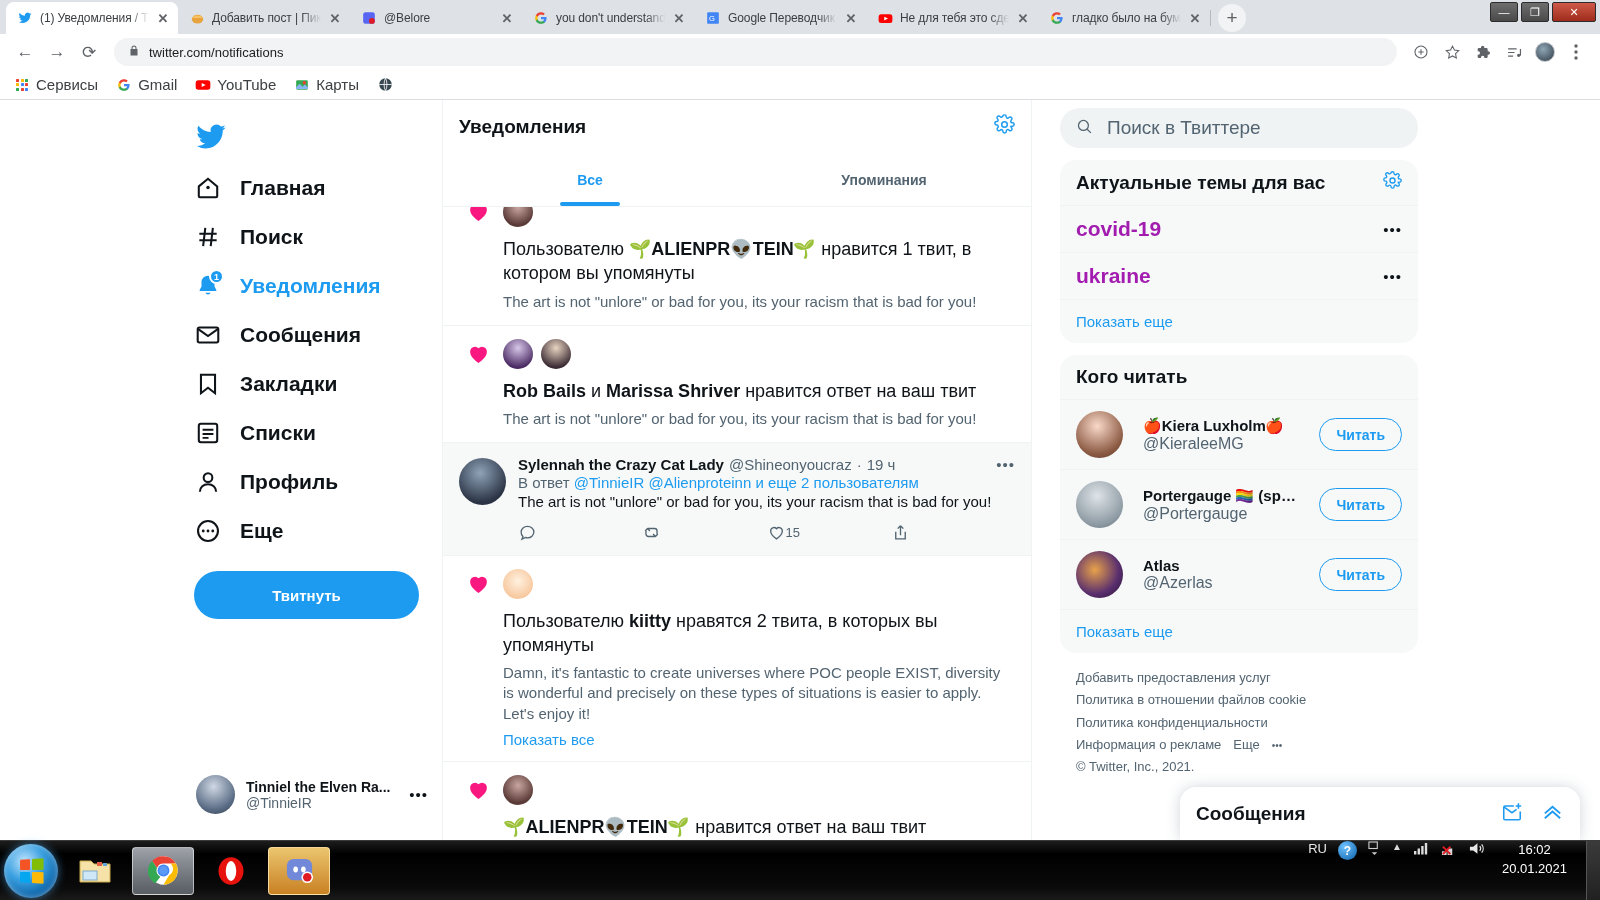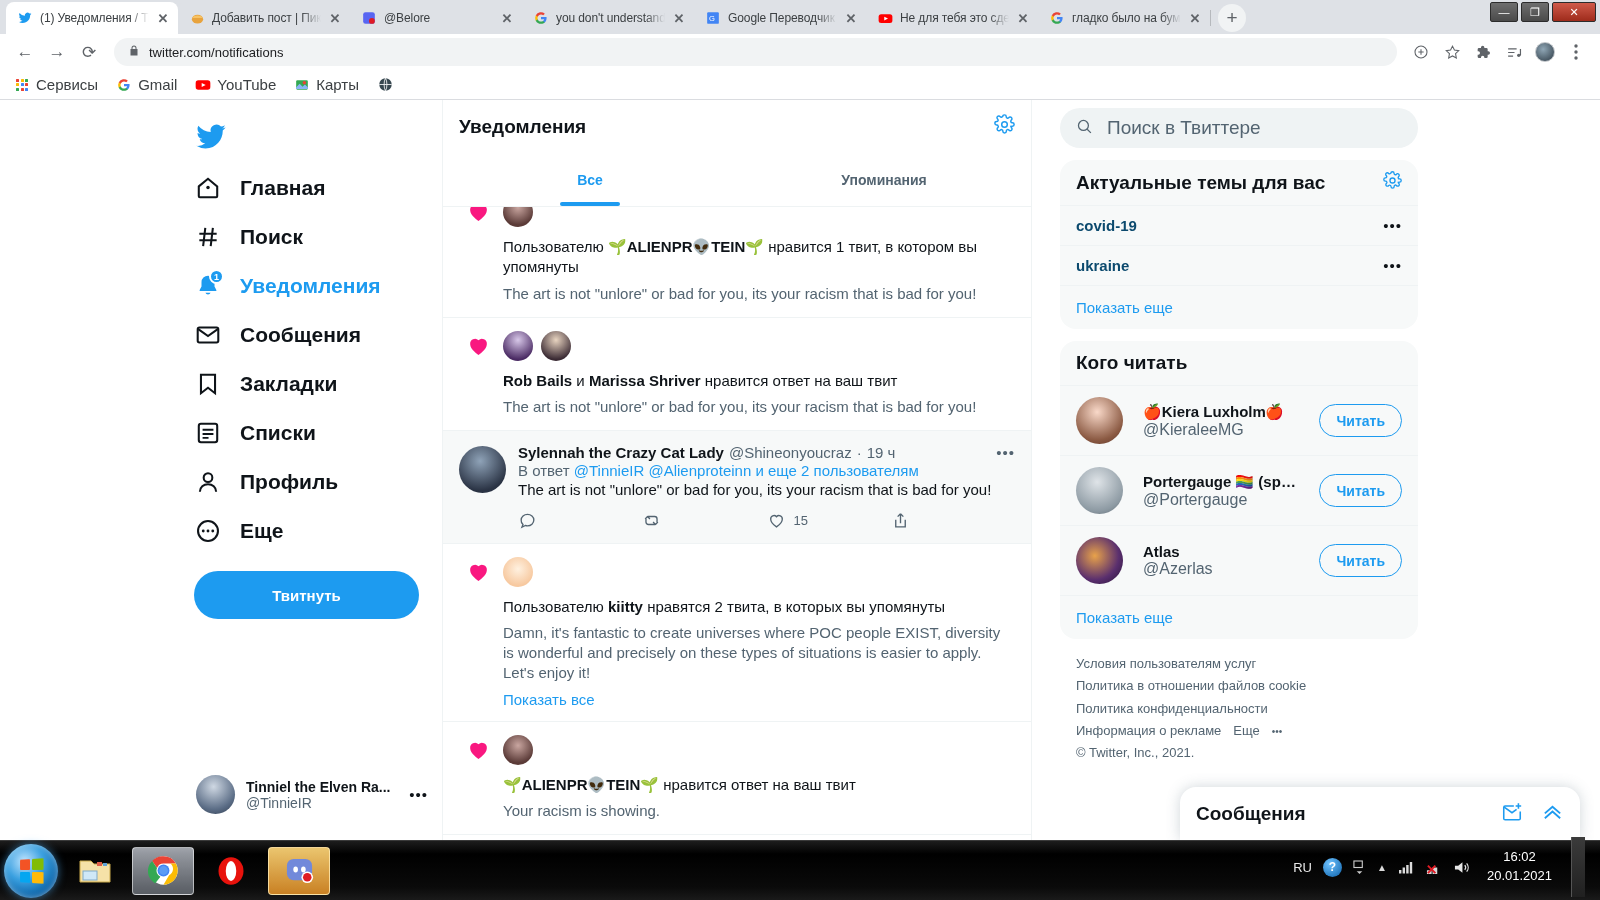--- a/index.html
+++ b/index.html
@@ -109,48 +109,48 @@
   .tab2.on::after { content: ""; position: absolute; bottom: 0; left: 50%; transform: translateX(-50%); width: 60px; height: 4px; background: #1d9bf0; border-radius: 2px; }
 
   .feed { position: absolute; top: 107px; left: 0; right: 0; bottom: 0; overflow: hidden; }
   .notif { padding: 13px 16px 13px 16px; border-bottom: 1px solid #eff3f4; display: flex; gap: 12px; }
   .notif.clipped { padding-top: 0; margin-top: -10px; }
   .notif.highlight { background: #f7f9f9; }
   .n-left { width: 32px; flex: 0 0 32px; display: flex; justify-content: flex-end; padding-top: 2px; }
   .n-body { flex: 1; min-width: 0; }
   .avrow { display: flex; gap: 8px; margin-bottom: 10px; }
   .av { width: 30px; height: 30px; border-radius: 50%; flex: 0 0 30px; }
-  .n-text { font-size: 15px; color: #0f1419; line-height: 1.35; margin-bottom: 6px; }
+  .n-text { font-size: 18px; color: #0f1419; line-height: 1.35; margin-bottom: 6px; }
   .n-text b { font-weight: bold; }
   .n-sub { font-size: 15px; color: #536471; line-height: 1.35; }
   .n-link { font-size: 15px; color: #1d9bf0; margin-top: 7px; display: block; }
   .tw-head { display: flex; align-items: baseline; gap: 5px; }
   .tw-name { font-size: 15px; font-weight: bold; color: #0f1419; }
   .tw-meta { font-size: 15px; color: #536471; }
   .tw-reply { font-size: 15px; color: #536471; margin-top: 1px; }
   .tw-reply a { color: #1d9bf0; text-decoration: none; }
   .tw-text { font-size: 15px; color: #0f1419; margin-top: 1px; line-height: 1.35; }
   .tw-actions { display: flex; margin-top: 10px; color: #536471; }
-  .tw-act { width: 133px; display: flex; align-items: center; gap: 8px; font-size: 13px; }
+  .tw-act { width: 133px; display: flex; align-items: center; gap: 0; font-size: 13px; }
   .tw-av { width: 47px; height: 47px; border-radius: 50%; flex: 0 0 47px; }
   .n-dots { color: #536471; font-size: 15px; letter-spacing: 1px; margin-left: auto; padding-left: 8px;}
 
   
   .right { width: 386px; flex: 0 0 386px; padding: 4px 0 0 28px; }
   .searchbox { height: 40px; background: #eff3f4; border-radius: 20px; display: flex; align-items: center; gap: 14px; padding: 0 16px; margin-top: 4px;}
   .searchbox input {
     border: none; background: transparent; outline: none; font-size: 19px;
     color: #0f1419; width: 100%; font-family: "Liberation Sans", sans-serif;
   }
   .searchbox input::placeholder { color: #536471; }
   .card { background: #f7f9f9; border-radius: 16px; margin-top: 12px; overflow: hidden; }
   .card-head { padding: 11px 16px; display: flex; align-items: center; justify-content: space-between; }
   .card-title { font-size: 19px; font-weight: bold; color: #0f1419; }
   .trend { padding: 11px 16px; display: flex; align-items: center; justify-content: space-between; border-top: 1px solid #eff3f4; }
-  .trend-name { font-size: 15px; font-weight: bold; color: #0c4a6e; }
+  .trend-name { font-size: 21px; font-weight: bold; color: #a21caf; }
   .card-more { padding: 13px 16px; font-size: 15px; color: #1d9bf0; border-top: 1px solid #eff3f4; }
   .who { padding: 11px 16px; display: flex; align-items: center; gap: 20px; border-top: 1px solid #eff3f4; }
   .who-av { width: 47px; height: 47px; border-radius: 50%; flex: 0 0 47px; }
   .who-txt { flex: 1; min-width: 0; }
   .who-name { font-size: 15px; font-weight: bold; color: #0f1419; white-space: nowrap; overflow: hidden; text-overflow: ellipsis; }
   .who-handle { font-size: 16px; color: #536471; }
   .followbtn {
     border: 1px solid #1d9bf0; color: #1d9bf0; background: transparent;
     border-radius: 18px; height: 33px; padding: 0 16px; font-size: 14px; font-weight: bold;
     font-family: "Liberation Sans", sans-serif; flex: 0 0 auto;
@@ -179,21 +179,21 @@
     background: radial-gradient(circle at 38% 32%, #bfe4ff 0%, #3aa0e0 38%, #0b63a8 72%, #073f6e 100%);
     box-shadow: 0 0 8px rgba(80,180,255,.55), inset 0 0 6px rgba(255,255,255,.5);
     display: flex; align-items: center; justify-content: center;
   }
   .winflag { display: grid; grid-template-columns: 11px 11px; grid-template-rows: 11px 11px; gap: 2px; transform: perspective(40px) rotateY(-13deg); }
   .winflag i { display: block; border-radius: 1px; }
   .tb-item { width: 62px; height: 48px; margin-left: 6px; display: flex; align-items: center; justify-content: center; border-radius: 4px; }
   .tb-item.running { background: linear-gradient(180deg, rgba(210,215,225,.75), rgba(150,158,170,.55)); border: 1px solid rgba(255,255,255,.55); }
   .tb-item.discord { background: linear-gradient(180deg, rgba(255,214,120,.92), rgba(235,150,40,.85)); border: 1px solid rgba(255,235,180,.8); }
 
-  .tray { position: absolute; right: 0; top: 0; height: 52px; display: flex; align-items: center; gap: 11px; padding-right: 15px; }
+  .tray { position: absolute; right: 0; top: 0; height: 52px; display: flex; align-items: flex-start; gap: 11px; padding-right: 0; }
   .tray-txt { color: #e8e8e8; font-size: 13px; }
   .tray-ico { color: #dcdcdc; font-size: 13px; display: flex; align-items: center; }
   .clock { color: #fff; font-size: 13px; text-align: center; line-height: 1.45; margin-left: 6px;}
   .showdesk { width: 14px; height: 60px; background: linear-gradient(180deg,#3b3b3b,#202020); border-left: 1px solid #555; margin-left: 8px;}
   .q-mark { width: 19px; height: 19px; border-radius: 50%; background: radial-gradient(circle at 35% 30%, #6fc3ff, #0a5fa8); color: #fff; font-size: 12px; font-weight: bold; display: flex; align-items: center; justify-content: center; }
 </style>
 </head>
 <body>
 
 <div class="browser">
@@ -714,21 +714,21 @@
               <div class="who-name">Atlas</div>
               <div class="who-handle">@Azerlas</div>
             </div>
             <button class="followbtn">Читать</button>
           </div>
 
           <div class="card-more">Показать еще</div>
         </div>
 
         <div class="footer">
-          <div class="foot-link">Условия пользователям услуг</div>
+          <div class="foot-link">Добавить предоставления услуг</div>
           <div class="foot-link">Политика в отношении файлов cookie</div>
           <div class="foot-link">Политика конфиденциальности</div>
           <div class="foot-row">
             <span class="foot-link">Информация о рекламе</span>
             <span class="foot-link">Еще</span>
             <span class="foot-link" style="font-size:10px;">•••</span>
           </div>
           <div class="foot-link">© Twitter, Inc., 2021.</div>
         </div>
       </div>

